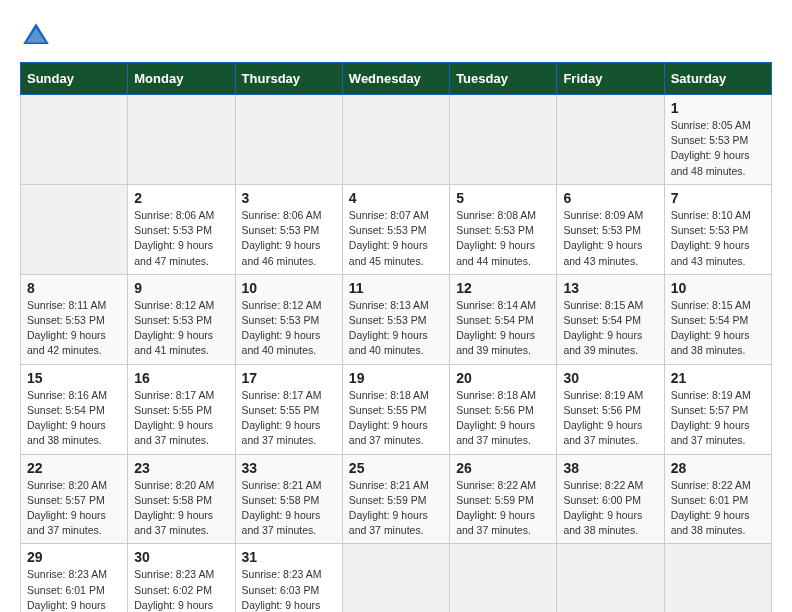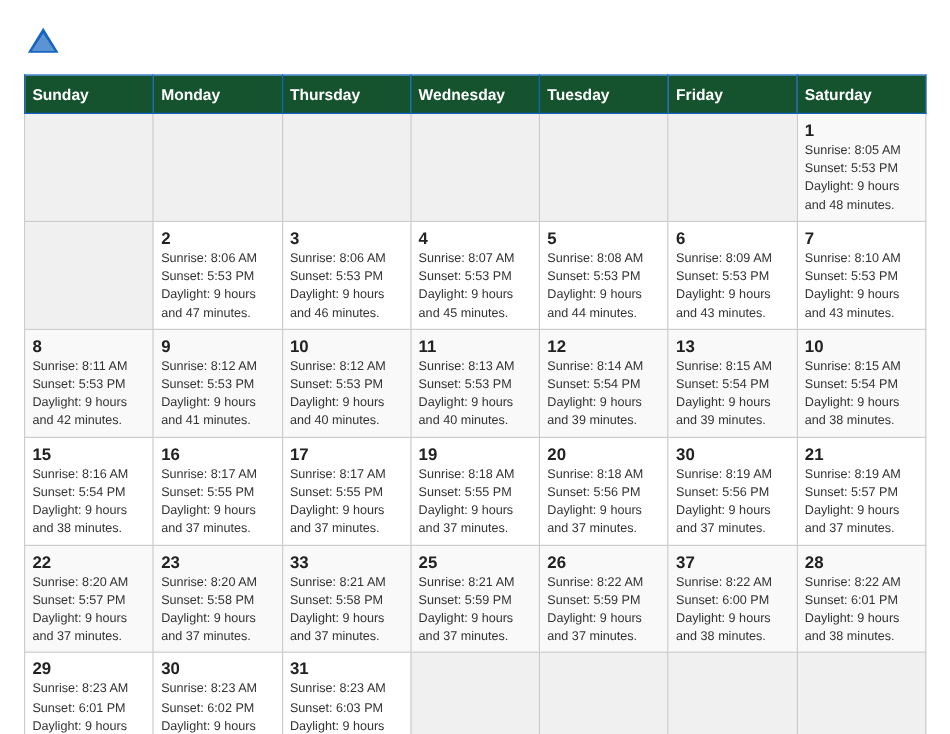--- a/index.html
+++ b/index.html
@@ -153,21 +153,21 @@
         <td><span class="day-number">20</span><span class="day-info">Sunrise: 8:18 AM<br>Sunset: 5:56 PM<br>Daylight: 9 hours and 37 minutes.</span></td>
         <td><span class="day-number">30</span><span class="day-info">Sunrise: 8:19 AM<br>Sunset: 5:56 PM<br>Daylight: 9 hours and 37 minutes.</span></td>
         <td><span class="day-number">21</span><span class="day-info">Sunrise: 8:19 AM<br>Sunset: 5:57 PM<br>Daylight: 9 hours and 37 minutes.</span></td>
       </tr>
       <tr>
         <td><span class="day-number">22</span><span class="day-info">Sunrise: 8:20 AM<br>Sunset: 5:57 PM<br>Daylight: 9 hours and 37 minutes.</span></td>
         <td><span class="day-number">23</span><span class="day-info">Sunrise: 8:20 AM<br>Sunset: 5:58 PM<br>Daylight: 9 hours and 37 minutes.</span></td>
         <td><span class="day-number">33</span><span class="day-info">Sunrise: 8:21 AM<br>Sunset: 5:58 PM<br>Daylight: 9 hours and 37 minutes.</span></td>
         <td><span class="day-number">25</span><span class="day-info">Sunrise: 8:21 AM<br>Sunset: 5:59 PM<br>Daylight: 9 hours and 37 minutes.</span></td>
         <td><span class="day-number">26</span><span class="day-info">Sunrise: 8:22 AM<br>Sunset: 5:59 PM<br>Daylight: 9 hours and 37 minutes.</span></td>
-        <td><span class="day-number">37</span><span class="day-info">Sunrise: 8:22 AM<br>Sunset: 6:00 PM<br>Daylight: 9 hours and 38 minutes.</span></td>
+        <td><span class="day-number">38</span><span class="day-info">Sunrise: 8:22 AM<br>Sunset: 6:00 PM<br>Daylight: 9 hours and 38 minutes.</span></td>
         <td><span class="day-number">28</span><span class="day-info">Sunrise: 8:22 AM<br>Sunset: 6:01 PM<br>Daylight: 9 hours and 38 minutes.</span></td>
       </tr>
       <tr>
         <td><span class="day-number">29</span><span class="day-info">Sunrise: 8:23 AM<br>Sunset: 6:01 PM<br>Daylight: 9 hours and 38 minutes.</span></td>
         <td><span class="day-number">30</span><span class="day-info">Sunrise: 8:23 AM<br>Sunset: 6:02 PM<br>Daylight: 9 hours and 39 minutes.</span></td>
         <td><span class="day-number">31</span><span class="day-info">Sunrise: 8:23 AM<br>Sunset: 6:03 PM<br>Daylight: 9 hours and 39 minutes.</span></td>
         <td class="empty-cell"></td>
         <td class="empty-cell"></td>
         <td class="empty-cell"></td>
         <td class="empty-cell"></td>

